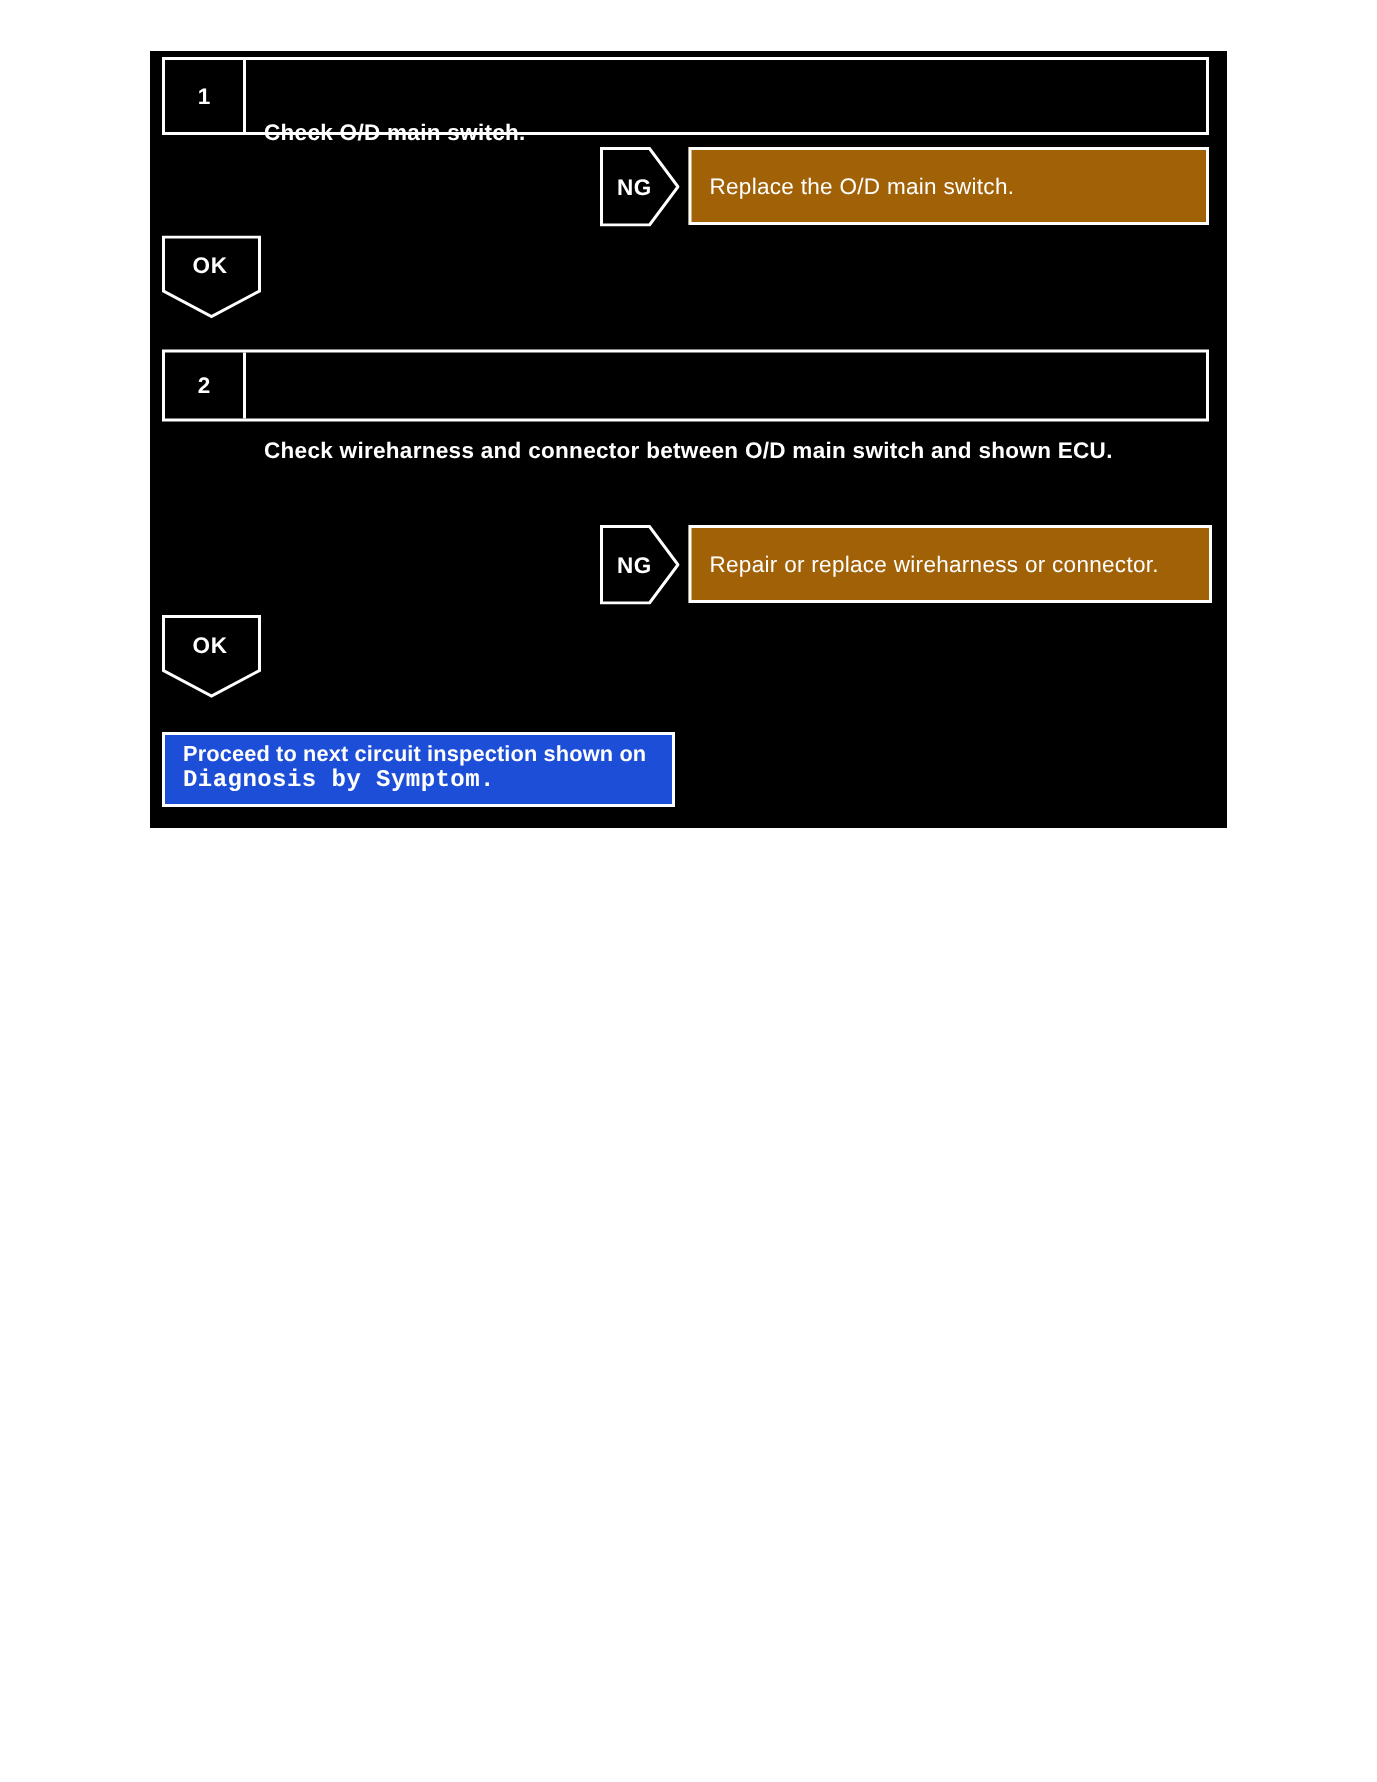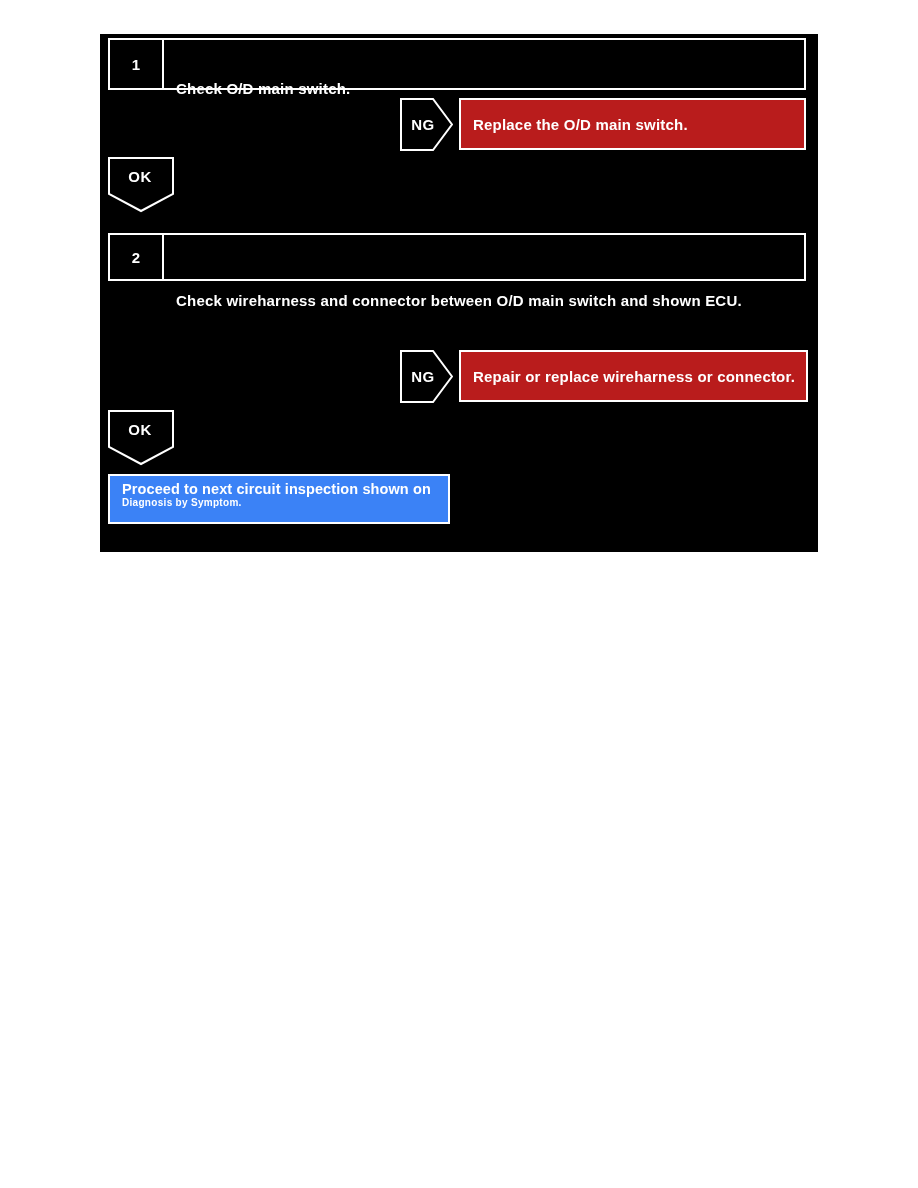--- a/index.html
+++ b/index.html
@@ -44,51 +44,51 @@
     margin-top: 48px;
   }
   .step-box.v-center .step-instruction {
     padding-top: 0;
     display: flex;
     align-items: center;
   }
   .result-box {
     position: absolute;
     border: 2px solid #ffffff;
-    background: #b91c1c;
+    background: #a16207;
     color: #ffffff;
-    font-weight: bold;
+    font-weight: normal;
     font-size: 15px;
     letter-spacing: 0.2px;
     display: flex;
     align-items: center;
     padding-left: 12px;
   }
   .shape {
     position: absolute;
   }
   .shape-label {
     font-family: "Liberation Sans", sans-serif;
     font-weight: bold;
     font-size: 15px;
     fill: #ffffff;
     letter-spacing: 0.5px;
   }
   .final-box {
     position: absolute;
-    left: 8px; top: 440px;
+    left: 8px; top: 454px;
     width: 342px; height: 50px;
     border: 2px solid #ffffff;
-    background: #3b82f6;
+    background: #1d4ed8;
     color: #ffffff;
     font-weight: bold;
     padding: 5px 8px 0 12px;
   }
   .final-line1 { font-size: 14.5px; letter-spacing: 0.1px; }
-  .final-line2 { font-size: 10px; letter-spacing: 0.3px; }
+  .final-line2 { font-size: 16px; letter-spacing: 0.3px; font-family: Liberation Mono, monospace; }
 </style>
 </head>
 <body>
 
 <div class="canvas">
 
   <div class="step-box v-center" style="top:4px; height:52px;">
     <div class="step-num">1</div>
     <div class="step-instruction">Check O/D main switch.</div>
   </div>

